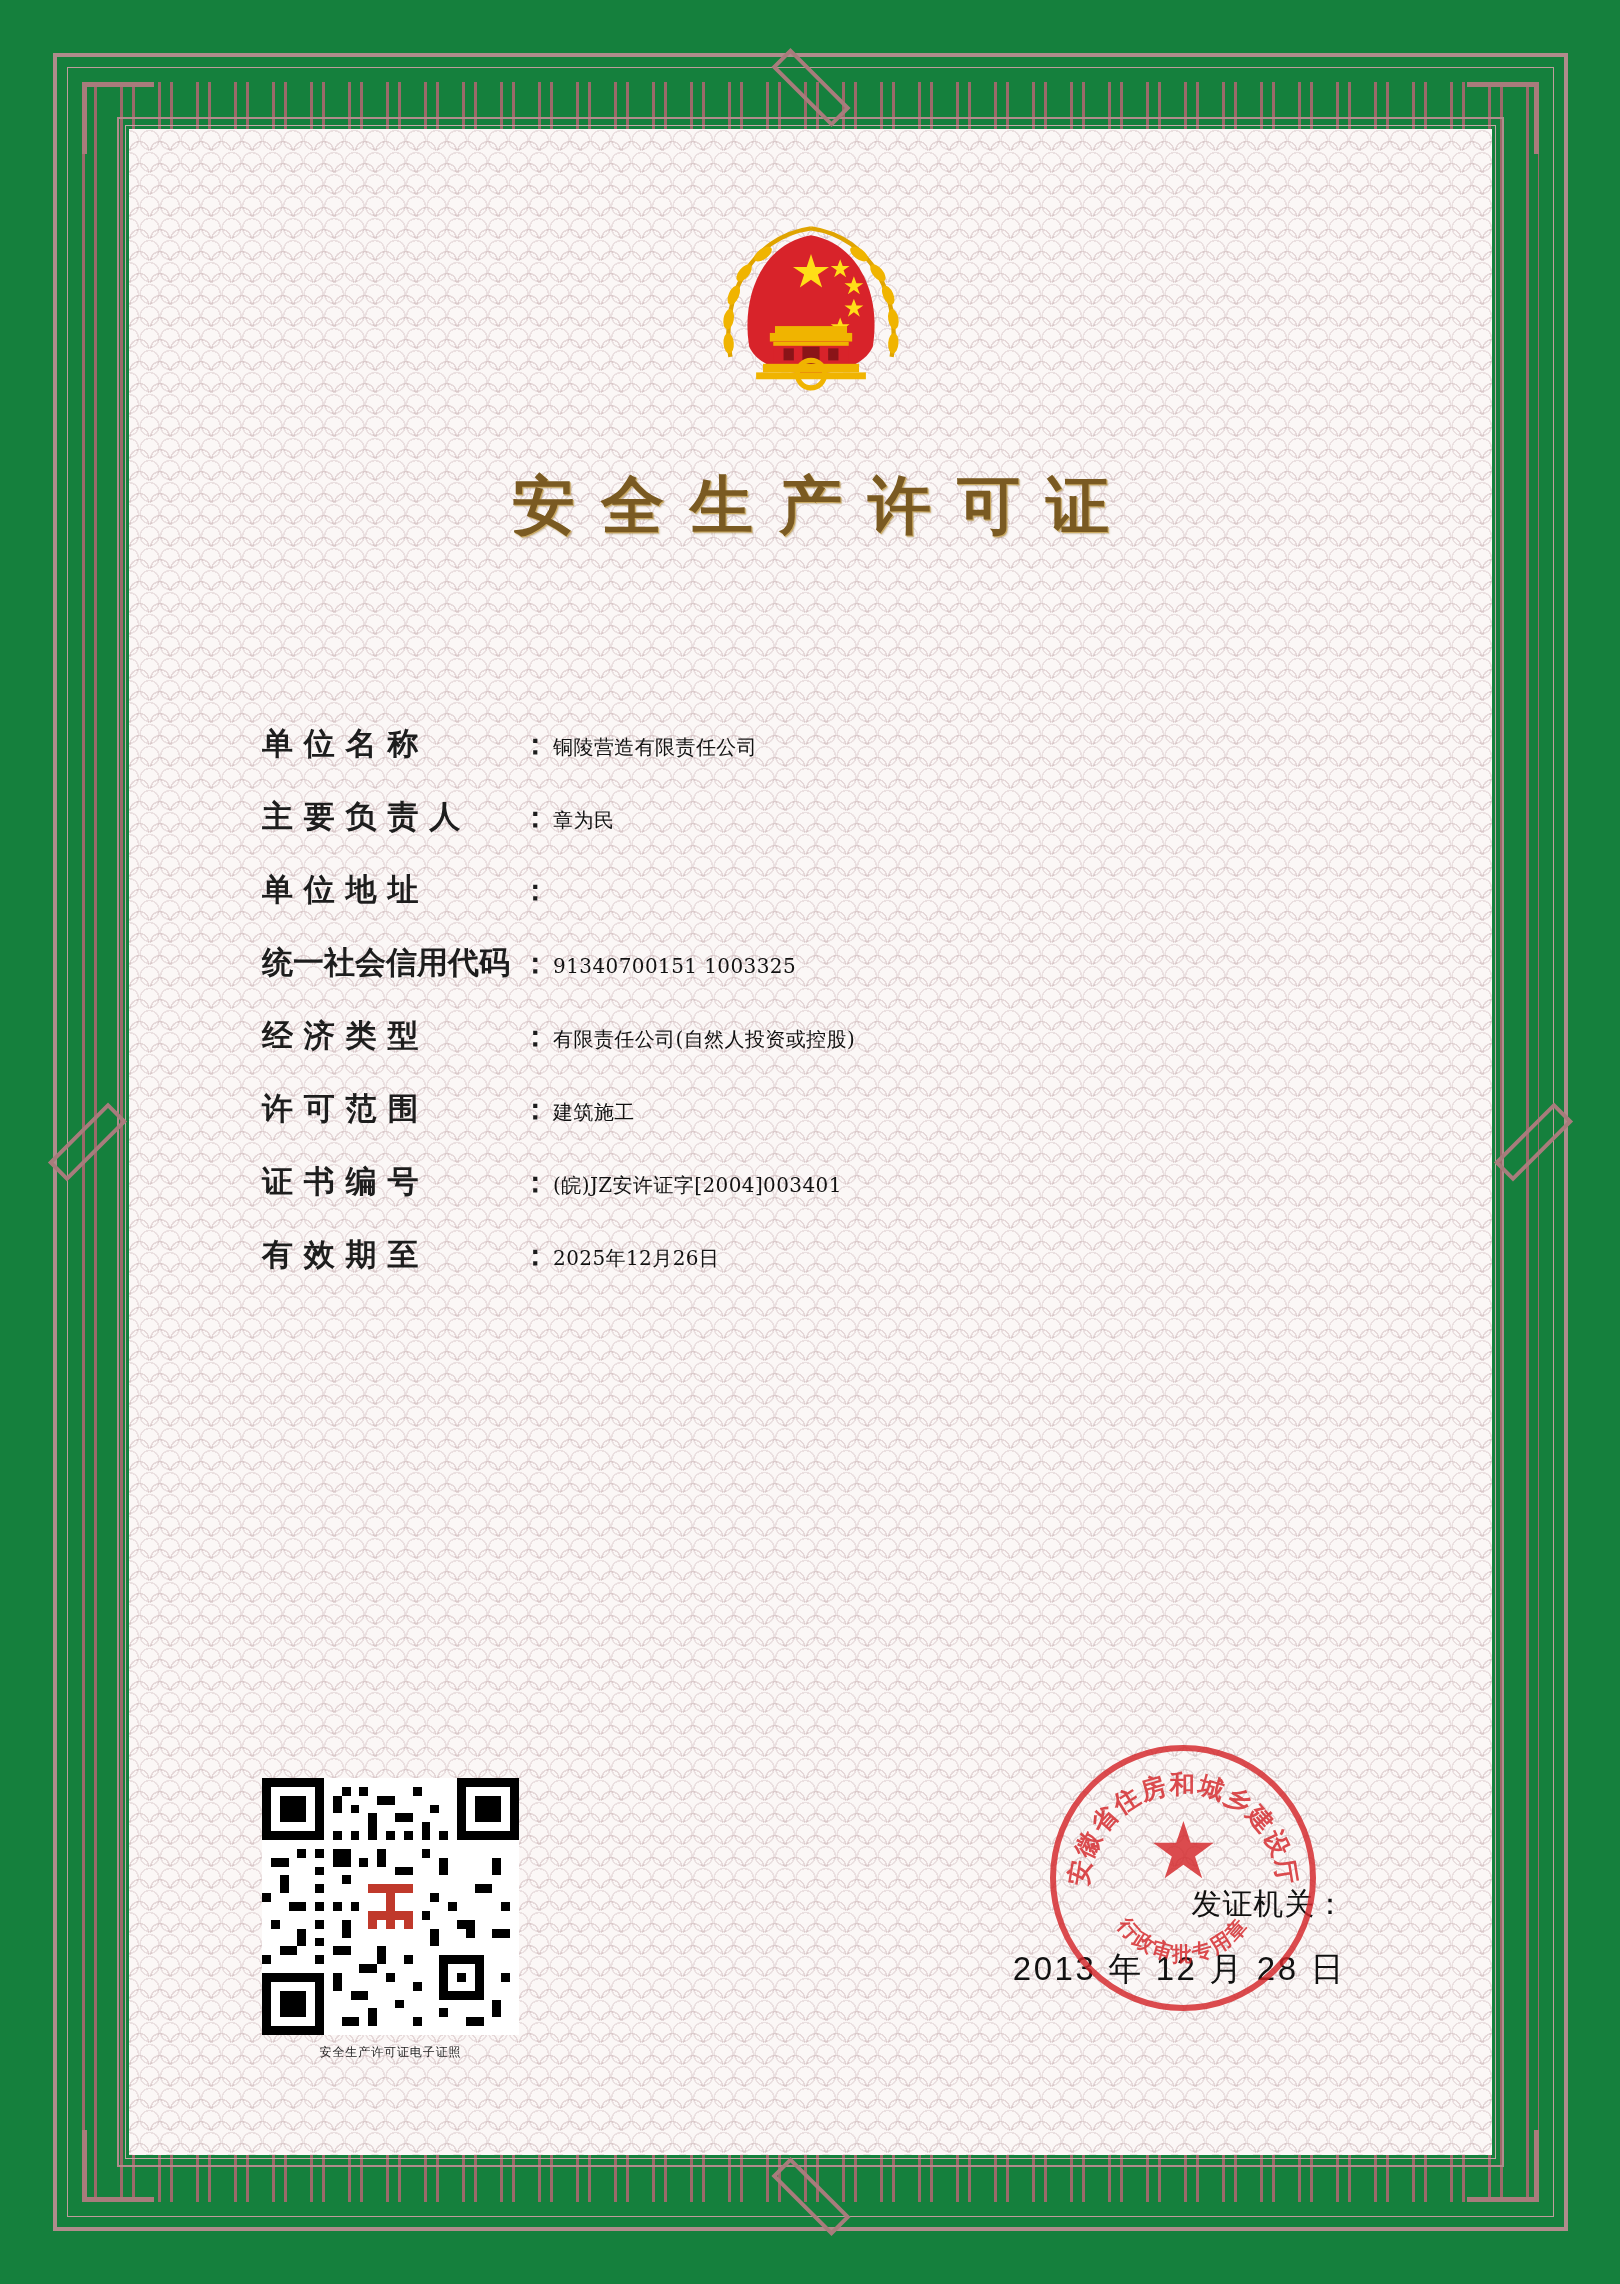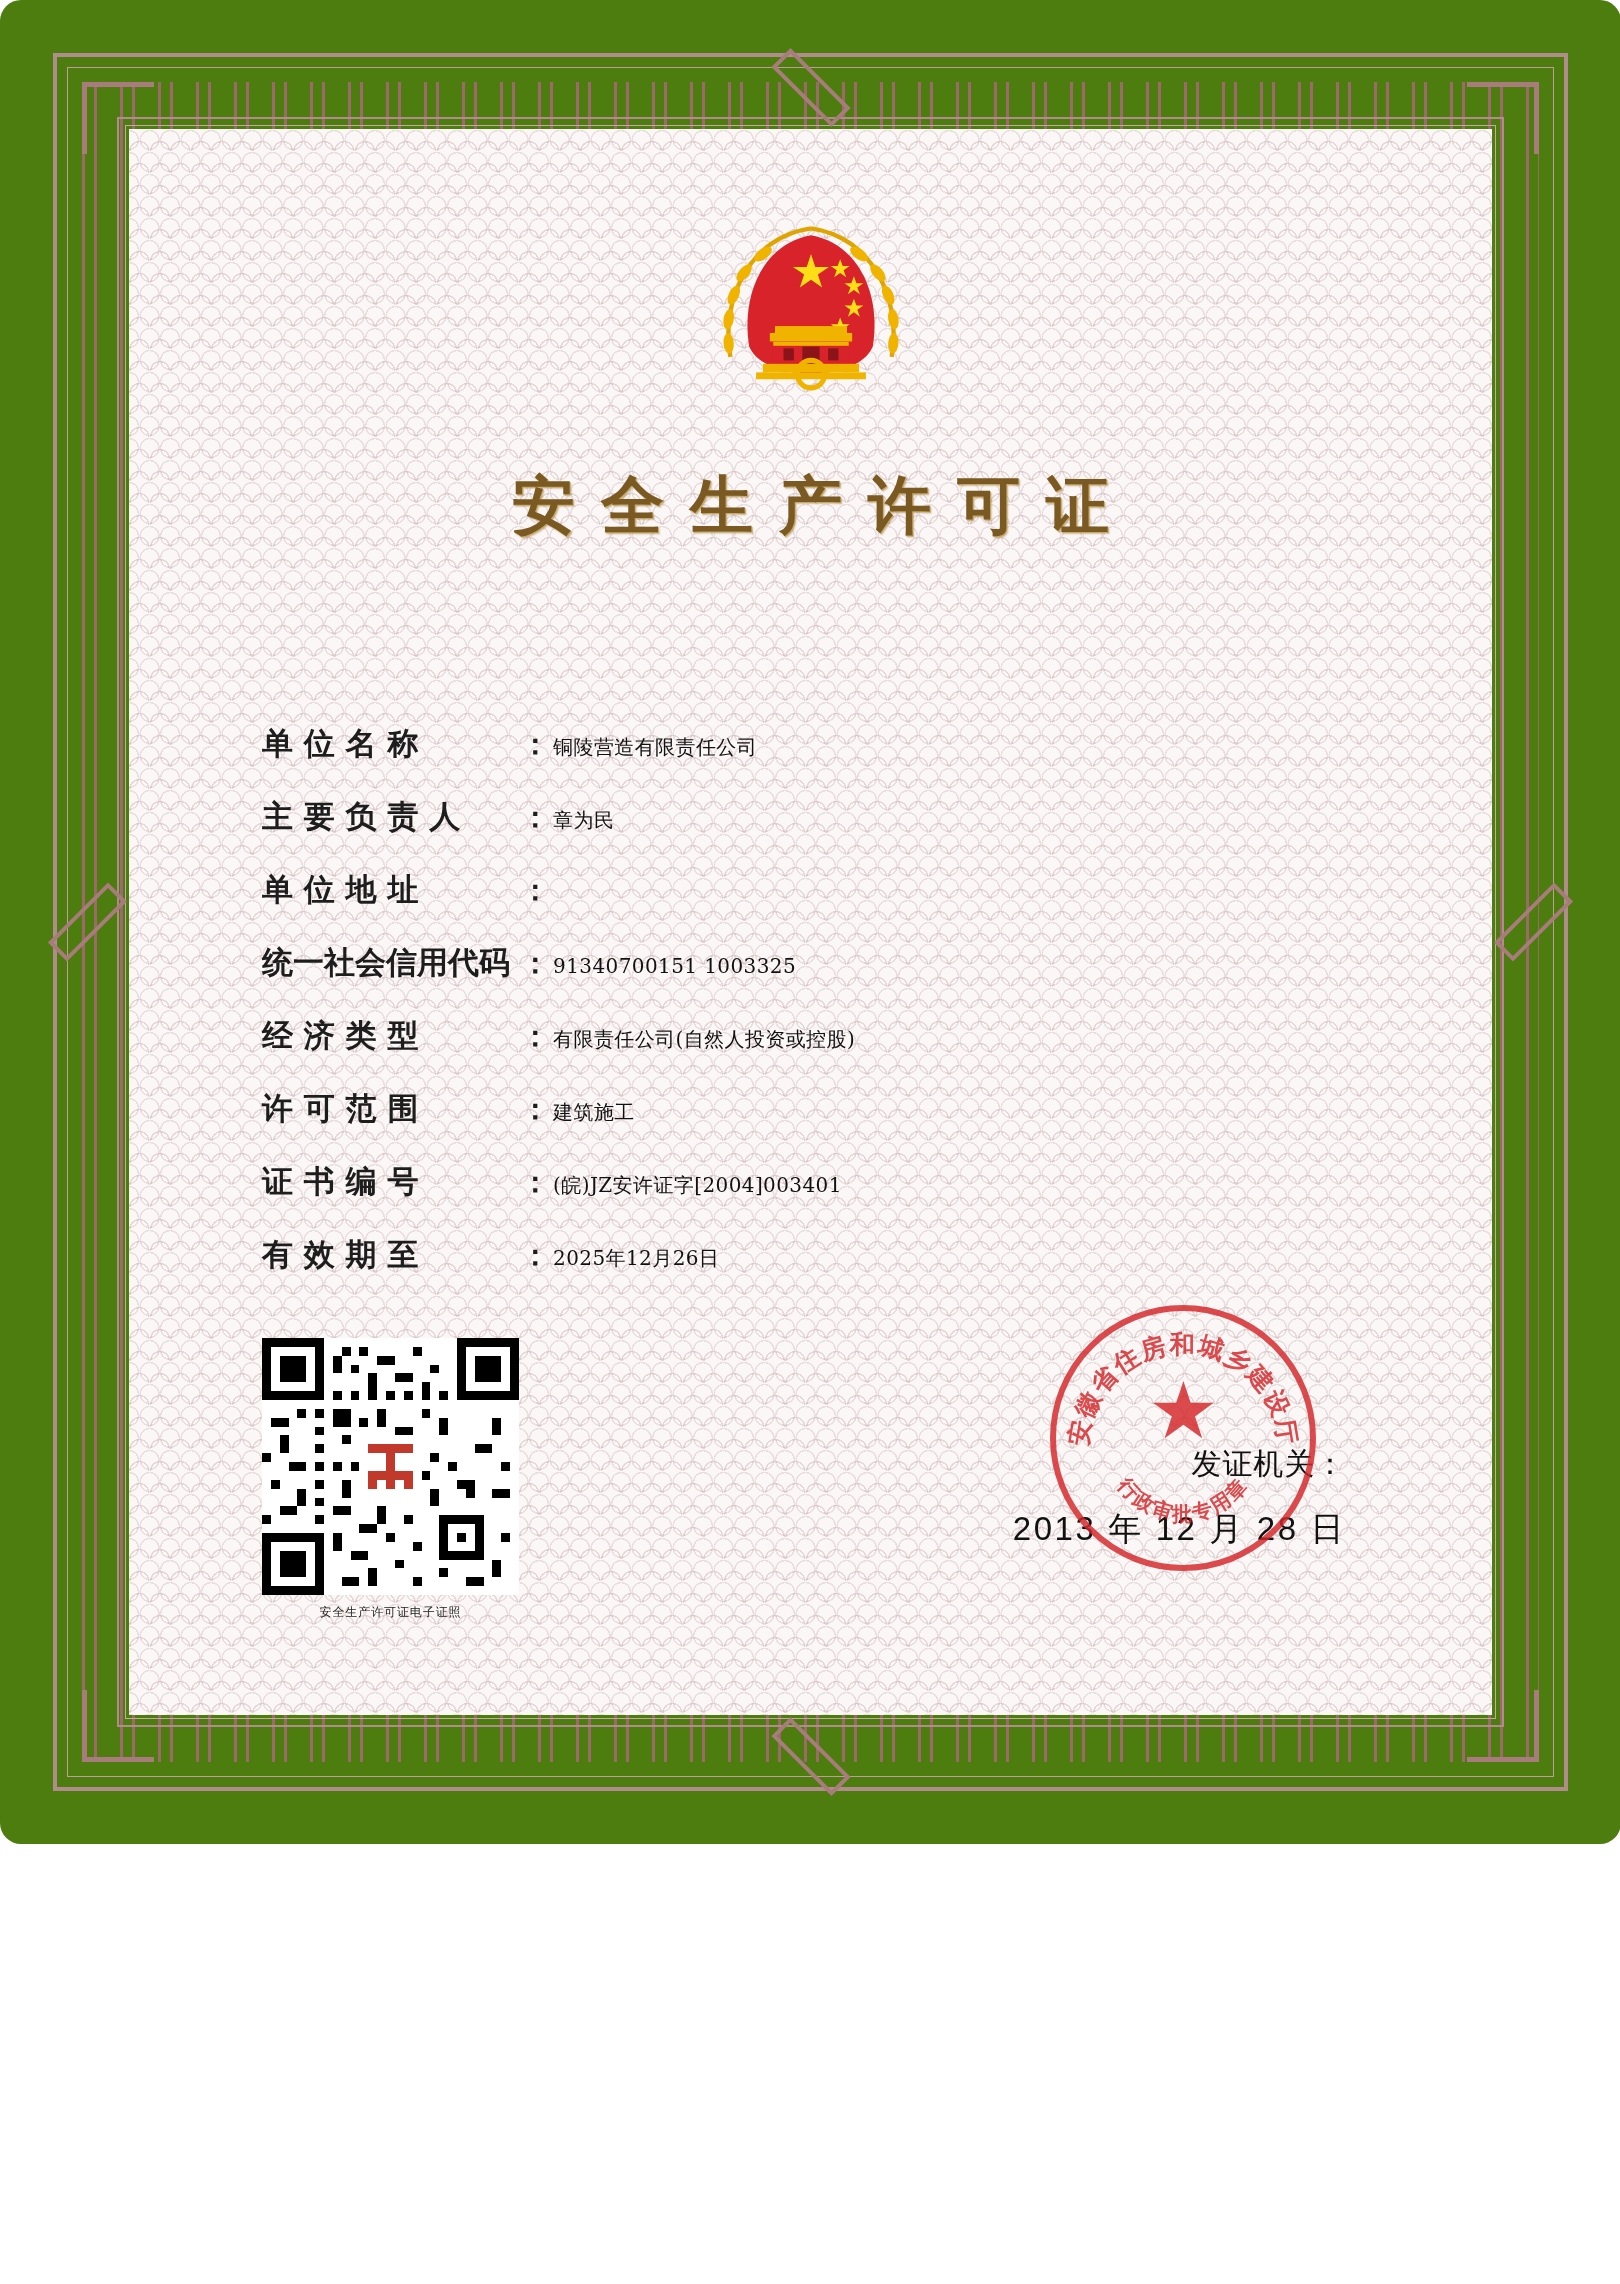--- a/index.html
+++ b/index.html
@@ -11,24 +11,23 @@
     width: 1621px;
     height: 2284px;
     font-family: "Liberation Serif", "DejaVu Serif", serif;
     overflow: hidden;
   }
 
   
   .page {
     position: relative;
     width: 1621px;
-    height: 1844px;
-    background: #4d7c0f;
-    box-sizing: border-box;
-    border-radius: 21px;
+    height: 2284px;
+    background: #15803d;
+    box-sizing: border-box;
   }
 
   
   .border-outer {
     position: absolute;
     left: 53px;
     top: 53px;
     right: 53px;
     bottom: 53px;
     border: 4.3px solid #b08c8c;

